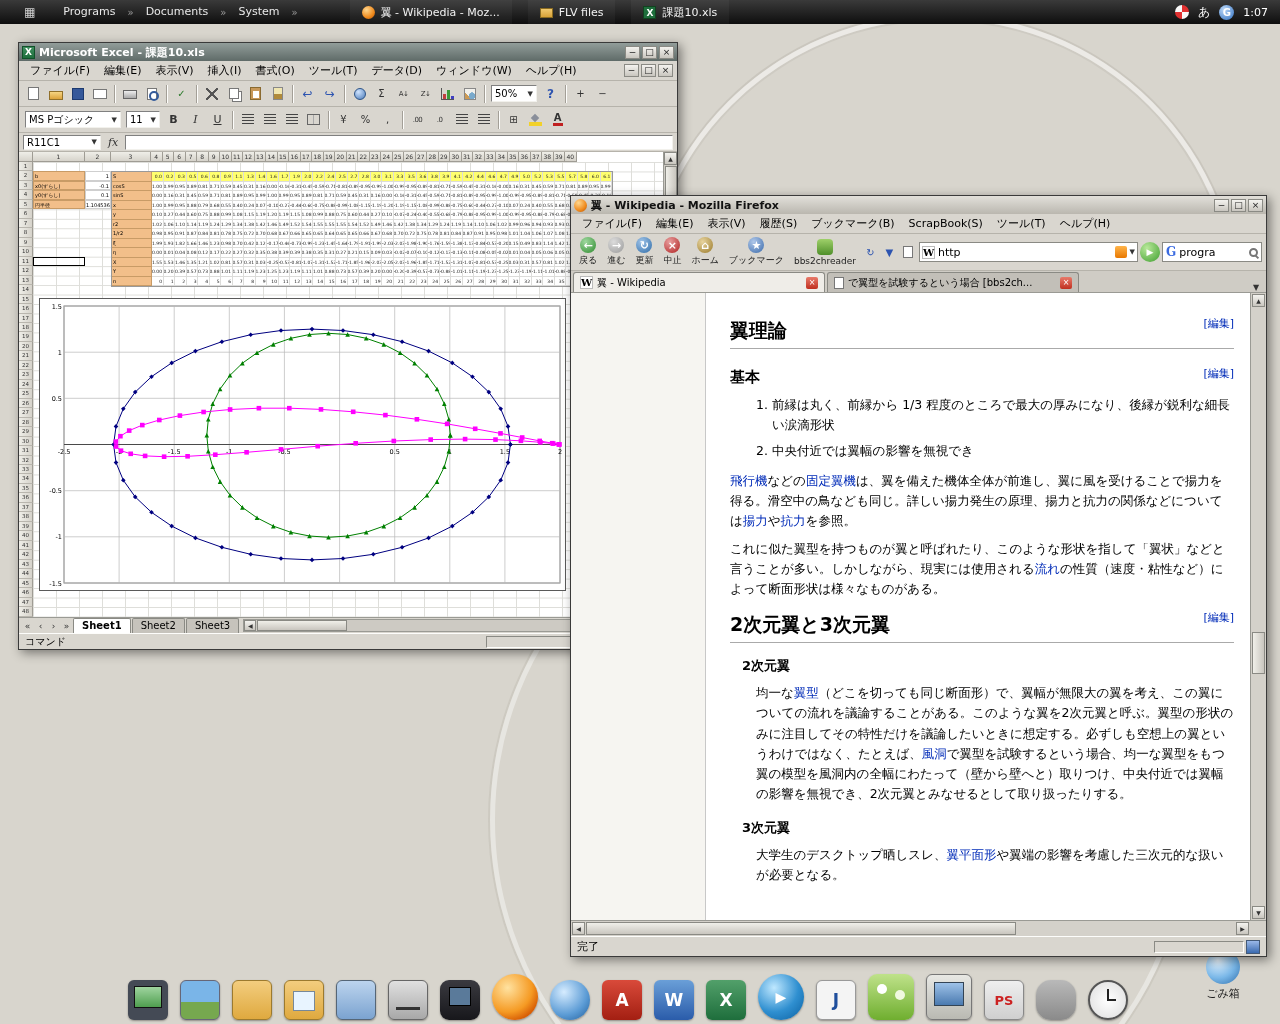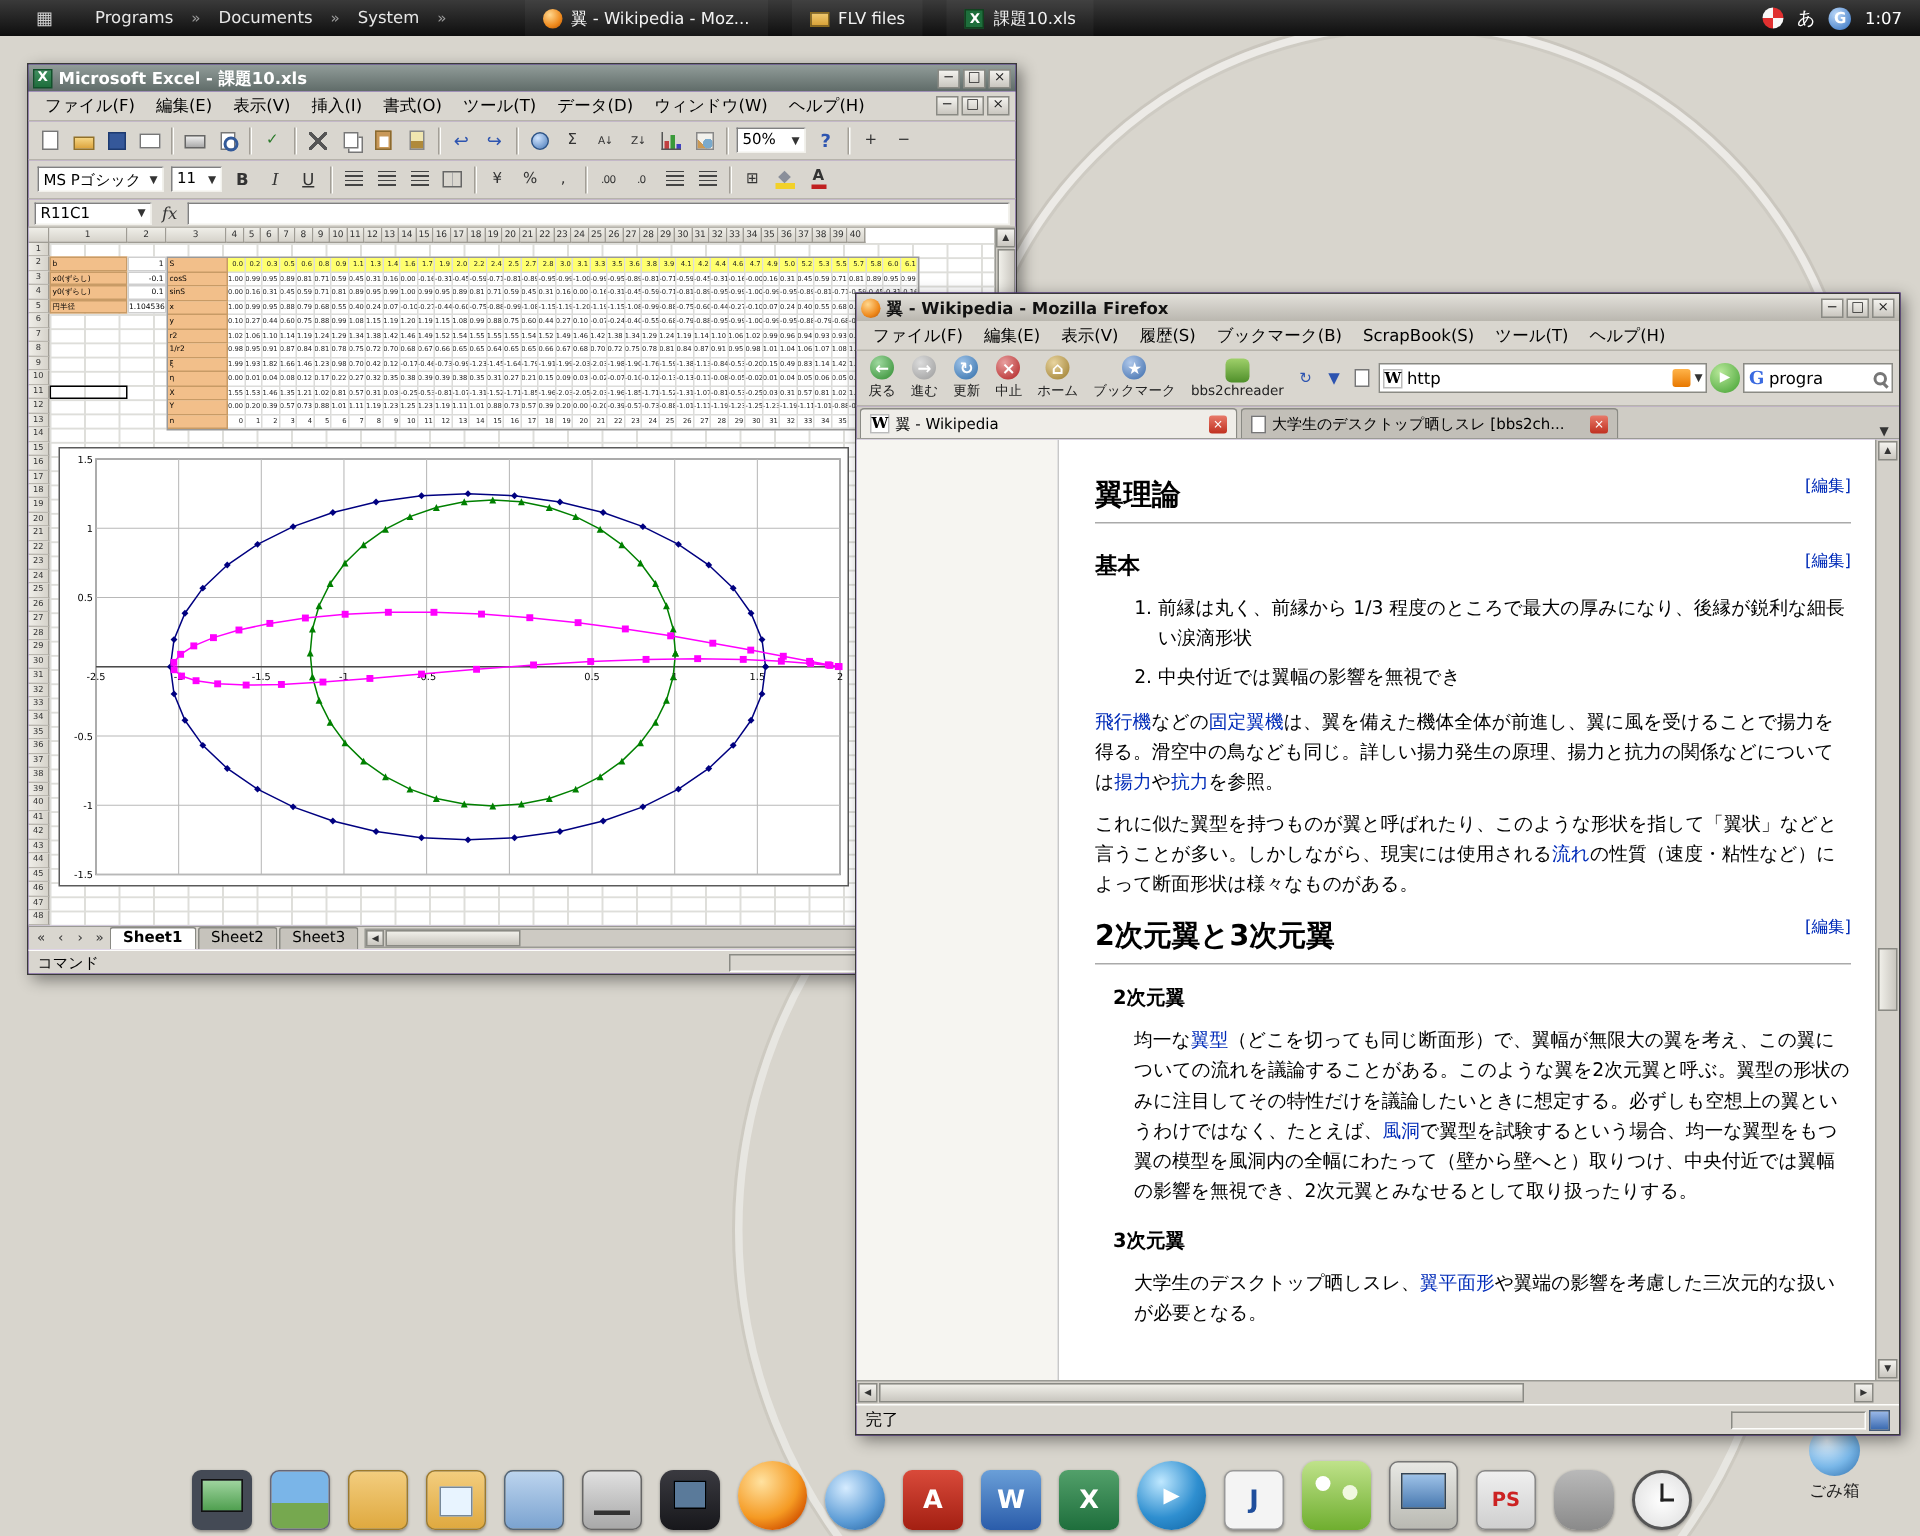--- a/index.html
+++ b/index.html
@@ -23,21 +23,21 @@
 .ti-folder{height:10px;margin-top:2px;background:linear-gradient(#f0c96f,#d8a238);border:1px solid #8a6b20}
 .ti-excel{background:#1e6e3c;color:#fff;font-size:9px;font-weight:bold;text-align:center;line-height:13px;border:1px solid #11421f}
 .ti-excel::after{content:"X"}
 #tb-tray{margin-left:auto;display:flex;align-items:center;gap:9px;padding-right:12px}
 .tray-pin{width:14px;height:14px;border-radius:50%;background:conic-gradient(#e03030 0 25%,#f8f8f8 0 50%,#e03030 0 75%,#f8f8f8 0)}
 .tray-ime{font-size:12px;color:#fff}
 .tray-g{width:15px;height:15px;border-radius:50%;background:radial-gradient(circle at 35% 30%,#bcd8f8,#2f6fc0);color:#fff;font-size:10px;font-weight:bold;text-align:center;line-height:15px}
 .tray-clock{font-size:11px;color:#fff}
 
 
-.window{position:absolute;background:#6d28d9;border:1px solid #3a3a3a;box-shadow:3px 3px 10px rgba(0,0,0,.45);display:flex;flex-direction:column}
+.window{position:absolute;background:#000000;border:1px solid #3a3a3a;box-shadow:3px 3px 10px rgba(0,0,0,.45);display:flex;flex-direction:column}
 .titlebar{height:18px;display:flex;align-items:center;gap:4px;padding:0 3px;font-size:11px;font-weight:bold;flex:none}
 .xl-title{background:linear-gradient(180deg,#929d9a,#5f6b68);color:#fff}
 .ff-title{background:linear-gradient(180deg,#e2e0da,#bab7af);color:#111}
 .t-btns{margin-left:auto;display:flex;gap:2px}
 .wbtn{width:15px;height:13px;background:linear-gradient(#f4f3ef,#c9c6bf);border:1px solid #8a8a84;font-size:9px;line-height:11px;text-align:center;color:#222;font-weight:normal}
 .menubar{height:20px;display:flex;align-items:center;font-size:11px;font-weight:normal;padding:0 4px;border-bottom:1px solid #b6b3ab;flex:none;background:#d9d6cf}
 .menu-item{padding:2px 7px;white-space:nowrap}
 .mdi-btns{margin-left:auto;display:flex;gap:2px}
 
 
@@ -68,21 +68,21 @@
 .i-i{font-style:italic;font-family:"DejaVu Serif",serif;font-size:11px}
 .i-u{text-decoration:underline;font-size:11px}
 .i-al,.i-ac,.i-ar,.i-unind,.i-ind{width:12px;height:11px;background:repeating-linear-gradient(180deg,#444 0 1px,transparent 1px 3px)}
 .i-merge{width:13px;height:11px;border:1px solid #666;background:linear-gradient(90deg,transparent 5px,#aaa 5px 6px,transparent 6px)}
 .i-tiny{font-size:7px;letter-spacing:-.5px}
 .i-fill{width:13px;height:12px;background:linear-gradient(#d9d6cf 0 8px,#f2d12a 8px)}
 .i-fill::after{content:"";position:absolute;left:3px;top:1px;width:6px;height:6px;background:#8a8f9a;transform:rotate(45deg)}
 .i-fontcol{font-weight:bold;border-bottom:3px solid #c02020;line-height:10px;height:13px;font-size:10px}
 .sunken{background:#fff;border:1px solid;border-color:#808080 #f2f1ec #f2f1ec #808080}
 .zoombox{width:46px;height:17px;display:flex;align-items:center;justify-content:space-between;padding:0 3px;font-size:10px;margin:0 2px;flex:none}
-.fontbox{width:84px;height:17px;display:flex;align-items:center;justify-content:space-between;padding:0 3px;font-size:10px;margin:0 2px;flex:none;overflow:hidden;white-space:nowrap}
+.fontbox{width:96px;height:17px;display:flex;align-items:center;justify-content:space-between;padding:0 3px;font-size:10px;margin:0 2px;flex:none;overflow:hidden;white-space:nowrap}
 .sizebox{width:34px;height:17px;display:flex;align-items:center;justify-content:space-between;padding:0 3px;font-size:10px;margin:0 2px;flex:none}
 .ddar{font-size:7px;color:#333}
 .fxbar{height:19px;display:flex;align-items:center;gap:4px;padding:0 4px;border-bottom:1px solid #b6b3ab;background:#d9d6cf;flex:none}
 .namebox{width:78px;height:15px;font-size:10px;padding:0 3px;display:flex;align-items:center;justify-content:space-between}
 .fx{font-size:11px;font-style:italic;font-family:"DejaVu Serif",serif;color:#333;padding:0 3px}
 .fxfield{flex:1;height:15px}
 .xl-body{flex:1;display:flex;overflow:hidden;background:#fff;position:relative}
 .xl-gridwrap{flex:1;position:relative;overflow:hidden}
 .xl-corner{position:absolute;left:0;top:0;width:14px;height:10px;background:linear-gradient(#efeee8,#d6d3cb);border-right:1px solid #9f9c94;border-bottom:1px solid #9f9c94;z-index:4}
 .xl-colhdr{position:absolute;left:14px;top:0;height:10px;display:flex;z-index:4}
@@ -1322,21 +1322,21 @@
       </span>
     </div>
   <div class="ff-tabbar" id="ff-tabbar">
       <span class="fftab active">
         <span class="favicon">W</span>
         <span>翼 - Wikipedia</span>
         <span class="tab-close">×</span>
       </span>
       <span class="fftab">
         <span class="mini-page"></span>
-        <span>大学生のデスクトップ晒しスレ [bbs2ch...</span>
+        <span>で翼型を試験するという場合 [bbs2ch...</span>
         <span class="tab-close">×</span>
       </span>
       <span class="tablist-btn">▼</span>
     </div>
   <div class="ff-content">
     <div class="wk-side"></div>
     <div class="wk-main" id="wk-main">
         <div class="wk-h2"><span class="editsec">[編集]</span><span>翼理論</span></div>
         <div class="wk-h3"><span class="editsec">[編集]</span><span>基本</span></div>
         <ol class="wk-ol">

